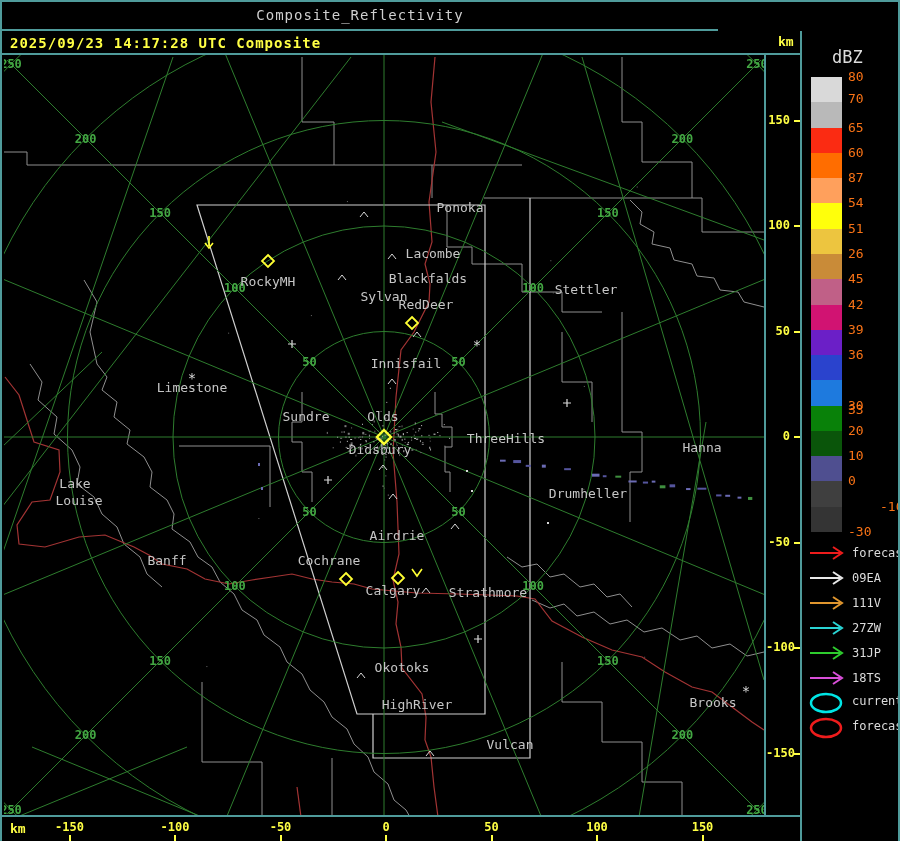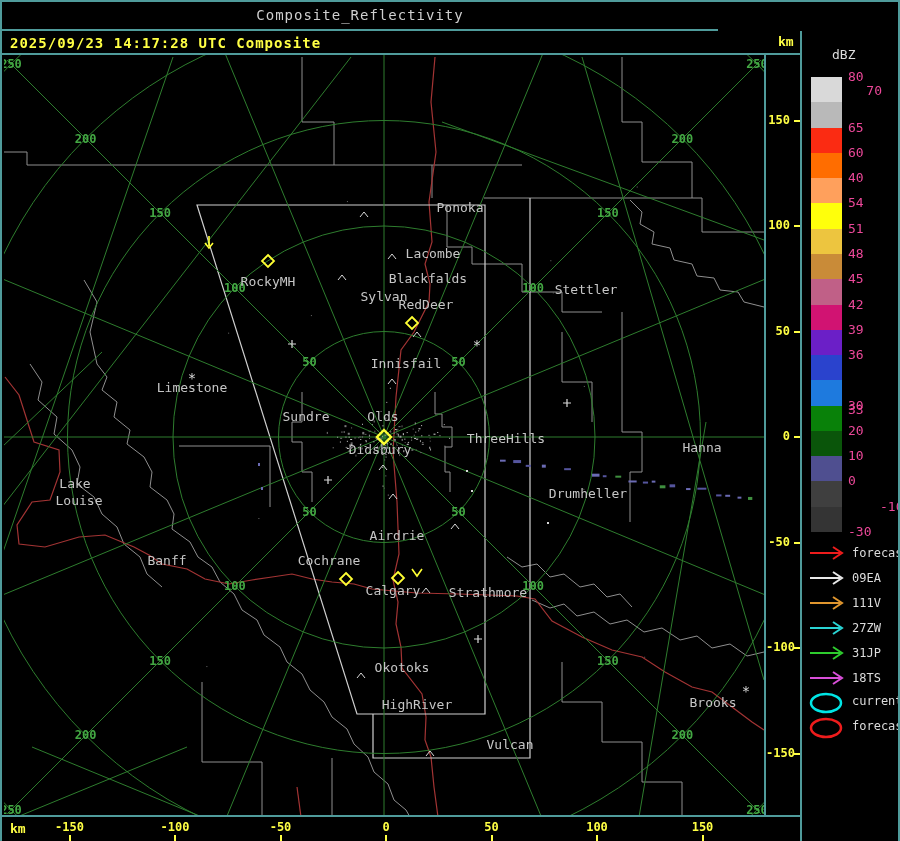--- a/index.html
+++ b/index.html
@@ -13,23 +13,23 @@
   .tsbar .km-top{position:absolute;left:776px;top:3px;color:#ffff44;font-size:13px;font-weight:700;}
   .mapwrap{position:absolute;left:2px;top:53px;width:760px;height:760px;border-right:2px solid #4f9b9b;background:#000;}
   .rmargin{position:absolute;left:764px;top:53px;width:34px;height:760px;background:#000;}
   .rmargin .lab{position:absolute;left:0;width:24px;text-align:right;color:#ffff44;font-size:12px;font-weight:700;}
   .rmargin .tick{position:absolute;left:28px;width:6px;height:2px;background:#ffff44;}
   .bbar{position:absolute;left:0;top:813px;width:798px;height:26px;border-top:2px solid #4f9b9b;background:#000;}
   .bbar .lab{position:absolute;top:3px;width:48px;margin-left:-24px;text-align:center;color:#ffff44;font-size:12px;font-weight:700;}
   .bbar .tick{position:absolute;top:18px;width:2px;height:7px;background:#ffff44;}
   .bbar .km-b{position:absolute;left:8px;top:4px;color:#ffff44;font-size:13px;font-weight:700;}
   .sidebar{position:absolute;left:798px;top:29px;width:100px;height:810px;background:#000;border-left:2px solid #4f9b9b;box-sizing:border-box;}
-  .sidebar .dbz{position:absolute;left:30px;top:16px;color:#dcdcdc;font-size:13px;}
+  .sidebar .dbz{position:absolute;left:30px;top:16px;color:#dcdcdc;font-size:17px;}
   .sidebar .blk{position:absolute;left:9px;width:31px;}
-  .sidebar .slab{position:absolute;left:46px;width:34px;height:16px;color:#ec4899;font-size:13px;line-height:16px;}
+  .sidebar .slab{position:absolute;left:46px;width:34px;height:16px;color:#f97316;font-size:13px;line-height:16px;}
   .sidebar .lrow{position:absolute;left:4px;width:94px;height:20px;}
   .sidebar .lrow .gly{position:absolute;left:2px;top:0;width:40px;height:20px;}
   .sidebar .lrow .ltx{position:absolute;left:46px;top:0;height:20px;line-height:20px;color:#dcdcdc;font-size:12px;}
   svg text{font-family:"DejaVu Sans Mono",monospace;}
   .citytxt{fill:#c6c6c6;font-size:13px;}
   .ringtxt{fill:#43a843;font-size:12px;font-weight:700;}
 </style>
 </head>
 <body>
 
@@ -426,27 +426,27 @@
         <div class="blk" style="top: 273.52px; height: 25.28px; background: rgb(209, 19, 114);"></div>
         <div class="blk" style="top: 298.8px; height: 25.28px; background: rgb(107, 31, 199);"></div>
         <div class="blk" style="top: 324.08px; height: 25.28px; background: rgb(42, 67, 205);"></div>
         <div class="blk" style="top: 349.36px; height: 25.28px; background: rgb(30, 122, 222);"></div>
         <div class="blk" style="top: 374.64px; height: 25.28px; background: rgb(9, 129, 9);"></div>
         <div class="blk" style="top: 399.92px; height: 25.28px; background: rgb(10, 85, 10);"></div>
         <div class="blk" style="top: 425.2px; height: 25.28px; background: rgb(79, 79, 144);"></div>
         <div class="blk" style="top: 450.48px; height: 25.28px; background: rgb(63, 63, 63);"></div>
         <div class="blk" style="top: 475.76px; height: 25.28px; background: rgb(52, 52, 52);"></div>
         <div class="slab" style="top: 38px;">80</div>
-        <div class="slab" style="top: 52px; text-align: right;">70</div>
+        <div class="slab" style="top: 60px;">70</div>
         <div class="slab" style="top: 88.56px;">65</div>
         <div class="slab" style="top: 113.84px;">60</div>
-        <div class="slab" style="top: 139.12px;">40</div>
+        <div class="slab" style="top: 139.12px;">87</div>
         <div class="slab" style="top: 164.4px;">54</div>
         <div class="slab" style="top: 189.68px;">51</div>
-        <div class="slab" style="top: 214.96px;">48</div>
+        <div class="slab" style="top: 214.96px;">26</div>
         <div class="slab" style="top: 240.24px;">45</div>
         <div class="slab" style="top: 265.52px;">42</div>
         <div class="slab" style="top: 290.8px;">39</div>
         <div class="slab" style="top: 316.08px;">36</div>
         <div class="slab" style="top: 341.36px; margin-top: 30px;">33</div>
         <div class="slab" style="top: 366.64px;">30</div>
         <div class="slab" style="top: 391.92px;">20</div>
         <div class="slab" style="top: 417.2px;">10</div>
         <div class="slab" style="top: 442.48px;">0</div>
         <div class="slab" style="top: 467.76px; margin-left: 32px;">-10</div>

